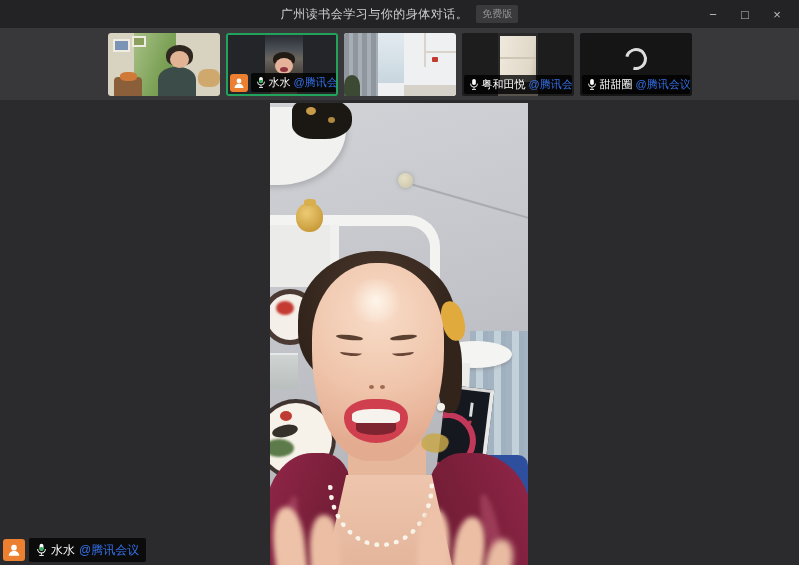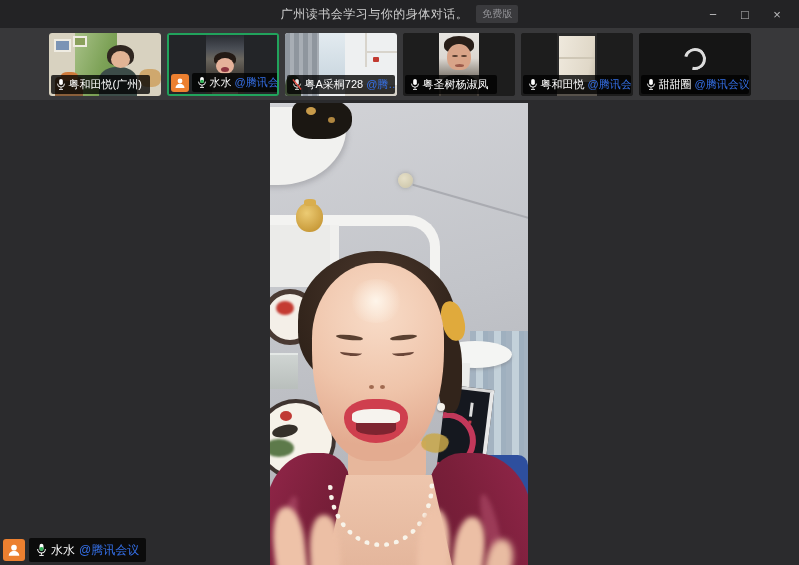--- a/index.html
+++ b/index.html
@@ -217,32 +217,20 @@
         <div class="t1-win"></div>
         <div class="t1-p1"></div>
         <div class="t1-p2"></div>
         <div class="t1-chair"></div>
         <div class="t1-cushion"></div>
         <div class="t1-pillow"></div>
         <div class="t1-body"></div>
         <div class="t1-hair"></div>
         <div class="t1-face"></div>
       </div>
-      <div class="plabel-row">
-        <span class="plabel">
-          <svg class="mic" width="10" height="13" viewBox="0 0 12 15">
-              <rect x="3.8" y="0.8" width="4.4" height="7.4" rx="2.2" fill="#fff"></rect>
-              <path d="M1.8 6.5a4.2 4.2 0 0 0 8.4 0" fill="none" stroke="#fff" stroke-width="1.1"></path>
-              <line x1="6" y1="10.7" x2="6" y2="12.6" stroke="#fff" stroke-width="1.1"></line>
-              <line x1="3.6" y1="13.4" x2="8.4" y2="13.4" stroke="#fff" stroke-width="1.1"></line>
-            </svg>
-          <span>粤和田悦(广州)</span>
-            <span class="suffix"></span>
-        </span>
-      </div>
     </div>
 
     <div class="thumb active">
       <div class="scene">
         <div class="t2-bg"></div>
         <div class="t2-strip"></div>
         <div class="t2-hair"></div>
         <div class="t2-face"></div>
         <div class="t2-mouth"></div>
         <div class="t2-body"></div>
@@ -272,59 +260,22 @@
       <div class="scene">
         <div class="t3-wall"></div>
         <div class="t3-curtain"></div>
         <div class="t3-win"></div>
         <div class="t3-shelf-v"></div>
         <div class="t3-shelf-h"></div>
         <div class="t3-red"></div>
         <div class="t3-desk"></div>
         <div class="t3-plant"></div>
       </div>
-      <div class="plabel-row">
-        <span class="plabel">
-          <svg class="mic" width="10" height="13" viewBox="0 0 12 15">
-              <rect x="3.8" y="0.8" width="4.4" height="7.4" rx="2.2" fill="#e8e8e8"></rect>
-              <path d="M1.8 6.5a4.2 4.2 0 0 0 8.4 0" fill="none" stroke="#e8e8e8" stroke-width="1.1"></path>
-              <line x1="6" y1="10.7" x2="6" y2="12.6" stroke="#e8e8e8" stroke-width="1.1"></line>
-              <line x1="3.6" y1="13.4" x2="8.4" y2="13.4" stroke="#e8e8e8" stroke-width="1.1"></line>
-              <line x1="1" y1="1.5" x2="11" y2="13.5" stroke="#e0453e" stroke-width="1.5"></line>
-            </svg>
-          <span>粤A采桐728</span>
-            <span class="suffix">@腾…</span>
-        </span>
-      </div>
-    </div>
-
-    <div class="thumb">
-      <div class="scene">
-        <div class="t4-bg"></div>
-        <div class="t4-strip"></div>
-        <div class="t4-hair"></div>
-        <div class="t4-face"></div>
-        <div class="t4-eyeL"></div>
-        <div class="t4-eyeR"></div>
-        <div class="t4-mouth"></div>
-        <div class="t4-body"></div>
-      </div>
-      <div class="plabel-row">
-        <span class="plabel">
-          <svg class="mic" width="10" height="13" viewBox="0 0 12 15">
-              <rect x="3.8" y="0.8" width="4.4" height="7.4" rx="2.2" fill="#fff"></rect>
-              <path d="M1.8 6.5a4.2 4.2 0 0 0 8.4 0" fill="none" stroke="#fff" stroke-width="1.1"></path>
-              <line x1="6" y1="10.7" x2="6" y2="12.6" stroke="#fff" stroke-width="1.1"></line>
-              <line x1="3.6" y1="13.4" x2="8.4" y2="13.4" stroke="#fff" stroke-width="1.1"></line>
-            </svg>
-          <span>粤圣树杨淑凤</span>
-            <span class="suffix"></span>
-        </span>
-      </div>
-    </div>
+    </div>
+
 
     <div class="thumb">
       <div class="scene">
         <div class="t5-bg"></div>
         <div class="t5-strip"></div>
         <div class="t5-cab"></div>
         <div class="t5-line"></div>
         <div class="t5-floor"></div>
       </div>
       <div class="plabel-row">

